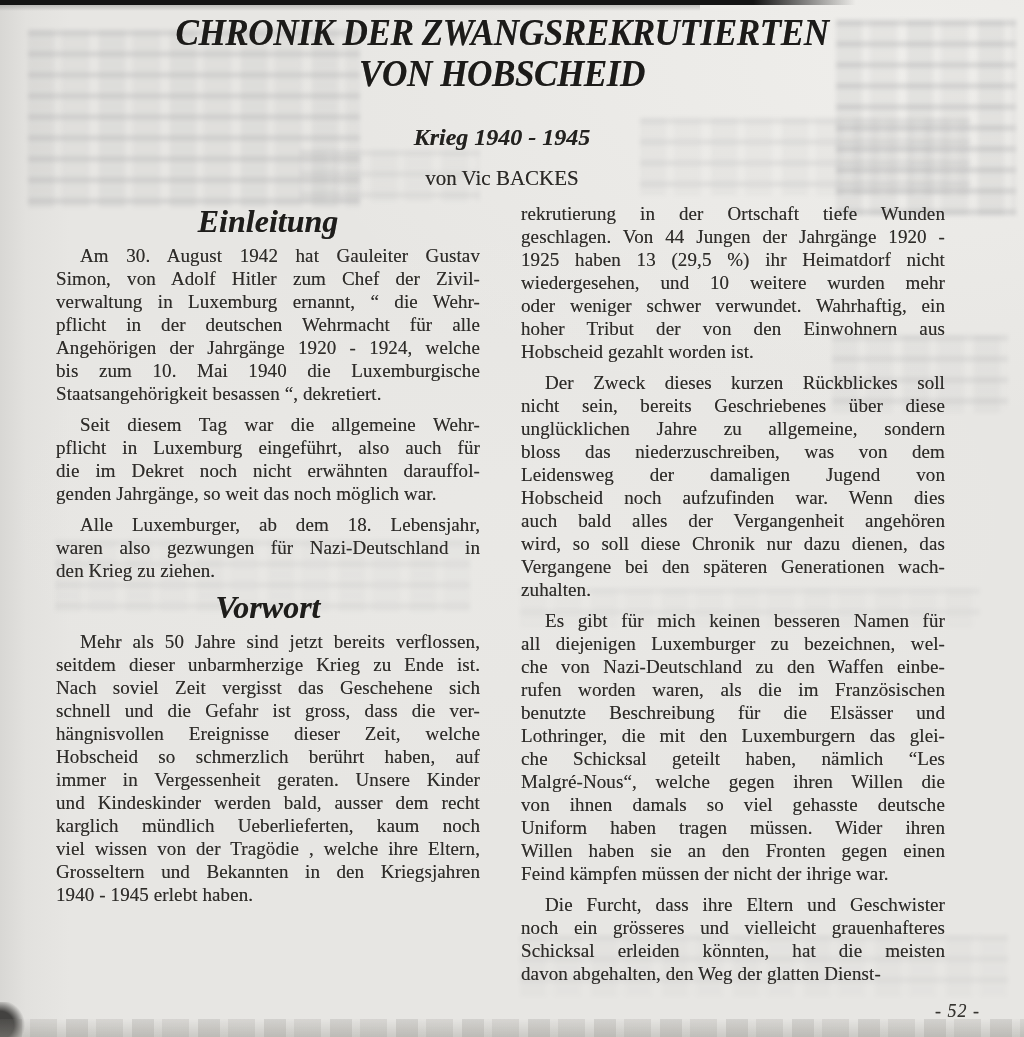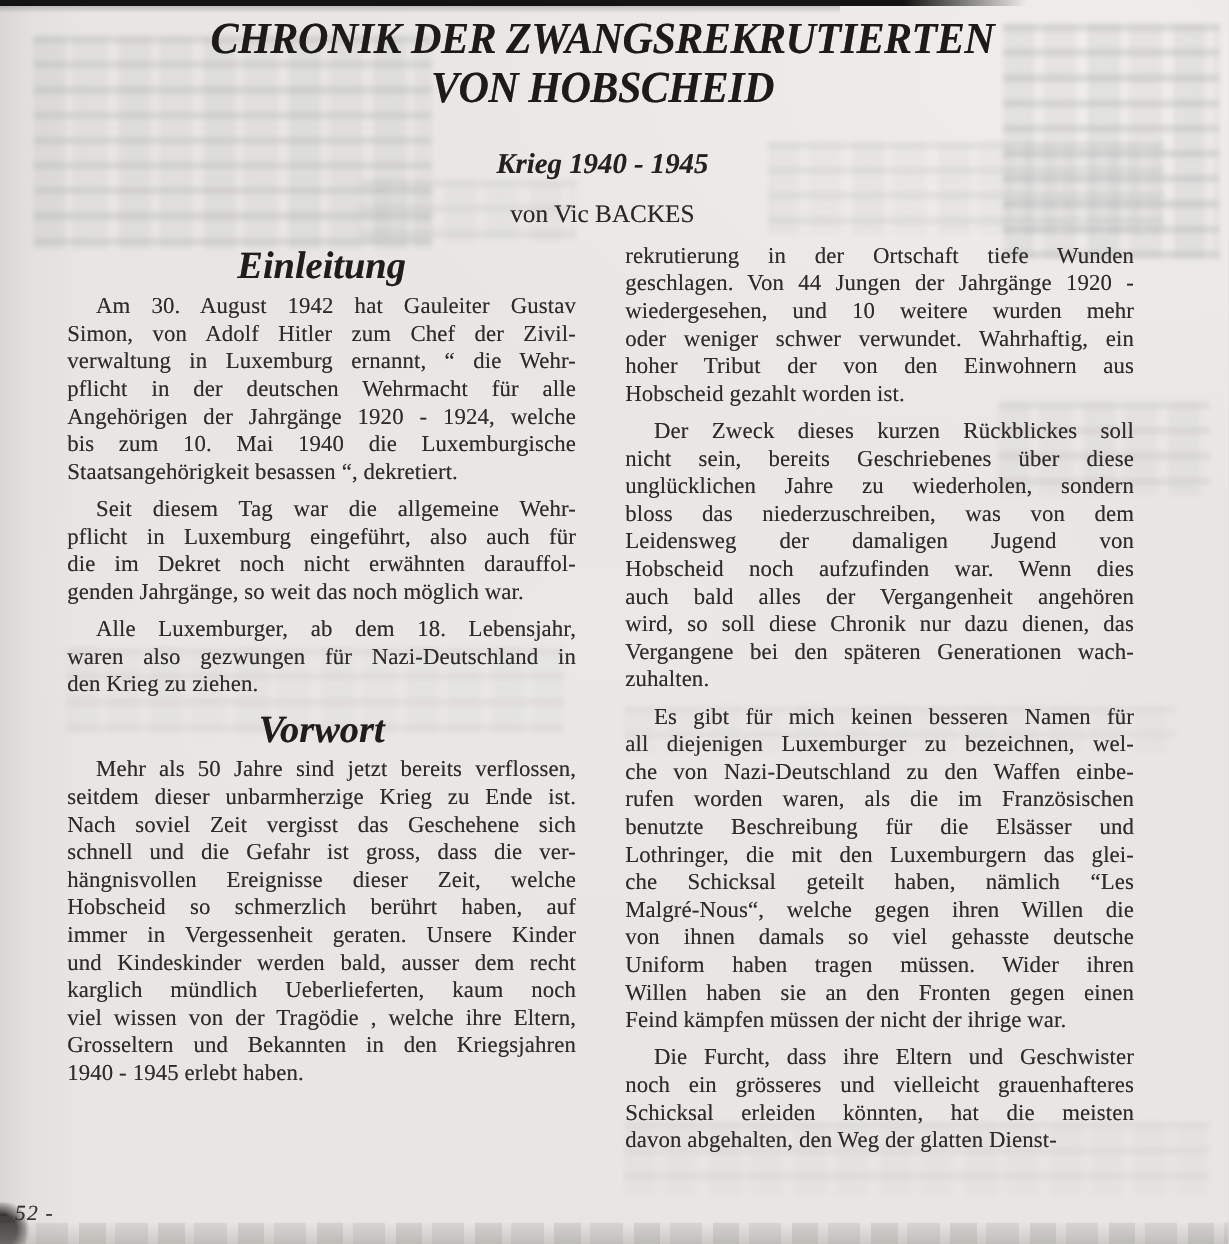--- a/index.html
+++ b/index.html
@@ -67,21 +67,21 @@
   .col-heading:first-child{margin-top:4px;}
   .para{margin:0 0 8px;}
   .line{
     font-size:19px;line-height:23px;letter-spacing:.1px;
     text-align:justify;text-align-last:justify;
     white-space:normal;
   }
   .line.last{text-align-last:left;}
   .para.indent .line:first-child{text-indent:24px;font-family:Liberation Serif, serif;}
   
-  .page-footer{position:absolute;left:0;top:1001px;width:980px;text-align:left;}
+  .page-footer{position:absolute;left:0;top:1001px;width:980px;text-align:right;}
   .page-number{font-size:18px;font-style:italic;color:#35332f;letter-spacing:1px;}
 </style>
 </head>
 <body>
 
 <div class="page">
 
   <div class="scan-strip-top"></div>
   <div class="scan-strip-top-shadow"></div>
   <div class="ghost" style="left:28px;top:30px;width:332px;height:178px;opacity:.42;"></div>
@@ -138,29 +138,30 @@
           <div class="line">karglich mündlich Ueberlieferten, kaum noch</div>
           <div class="line">viel wissen von der Tragödie , welche ihre Eltern,</div>
           <div class="line">Grosseltern und Bekannten in den Kriegsjahren</div>
           <div class="line last">1940 - 1945 erlebt haben.</div>
         </div>
       </div>
     <div class="col" data-col="right">
         <div class="para">
           <div class="line">rekrutierung in der Ortschaft tiefe Wunden</div>
           <div class="line">geschlagen. Von 44 Jungen der Jahrgänge 1920 -</div>
+          <div class="line">1925 haben 13 (29,5 %) ihr Heimatdorf nicht</div>
           <div class="line">wiedergesehen, und 10 weitere wurden mehr</div>
           <div class="line">oder weniger schwer verwundet. Wahrhaftig, ein</div>
           <div class="line">hoher Tribut der von den Einwohnern aus</div>
           <div class="line last">Hobscheid gezahlt worden ist.</div>
         </div>
         <div class="para indent">
           <div class="line">Der Zweck dieses kurzen Rückblickes soll</div>
           <div class="line">nicht sein, bereits Geschriebenes über diese</div>
-          <div class="line">unglücklichen Jahre zu wiederholen, sondern</div>
+          <div class="line">unglücklichen Jahre zu allgemeine, sondern</div>
           <div class="line">bloss das niederzuschreiben, was von dem</div>
           <div class="line">Leidensweg der damaligen Jugend von</div>
           <div class="line">Hobscheid noch aufzufinden war. Wenn dies</div>
           <div class="line">auch bald alles der Vergangenheit angehören</div>
           <div class="line">wird, so soll diese Chronik nur dazu dienen, das</div>
           <div class="line">Vergangene bei den späteren Generationen wach-</div>
           <div class="line last">zuhalten.</div>
         </div>
         <div class="para indent">
           <div class="line">Es gibt für mich keinen besseren Namen für</div>

